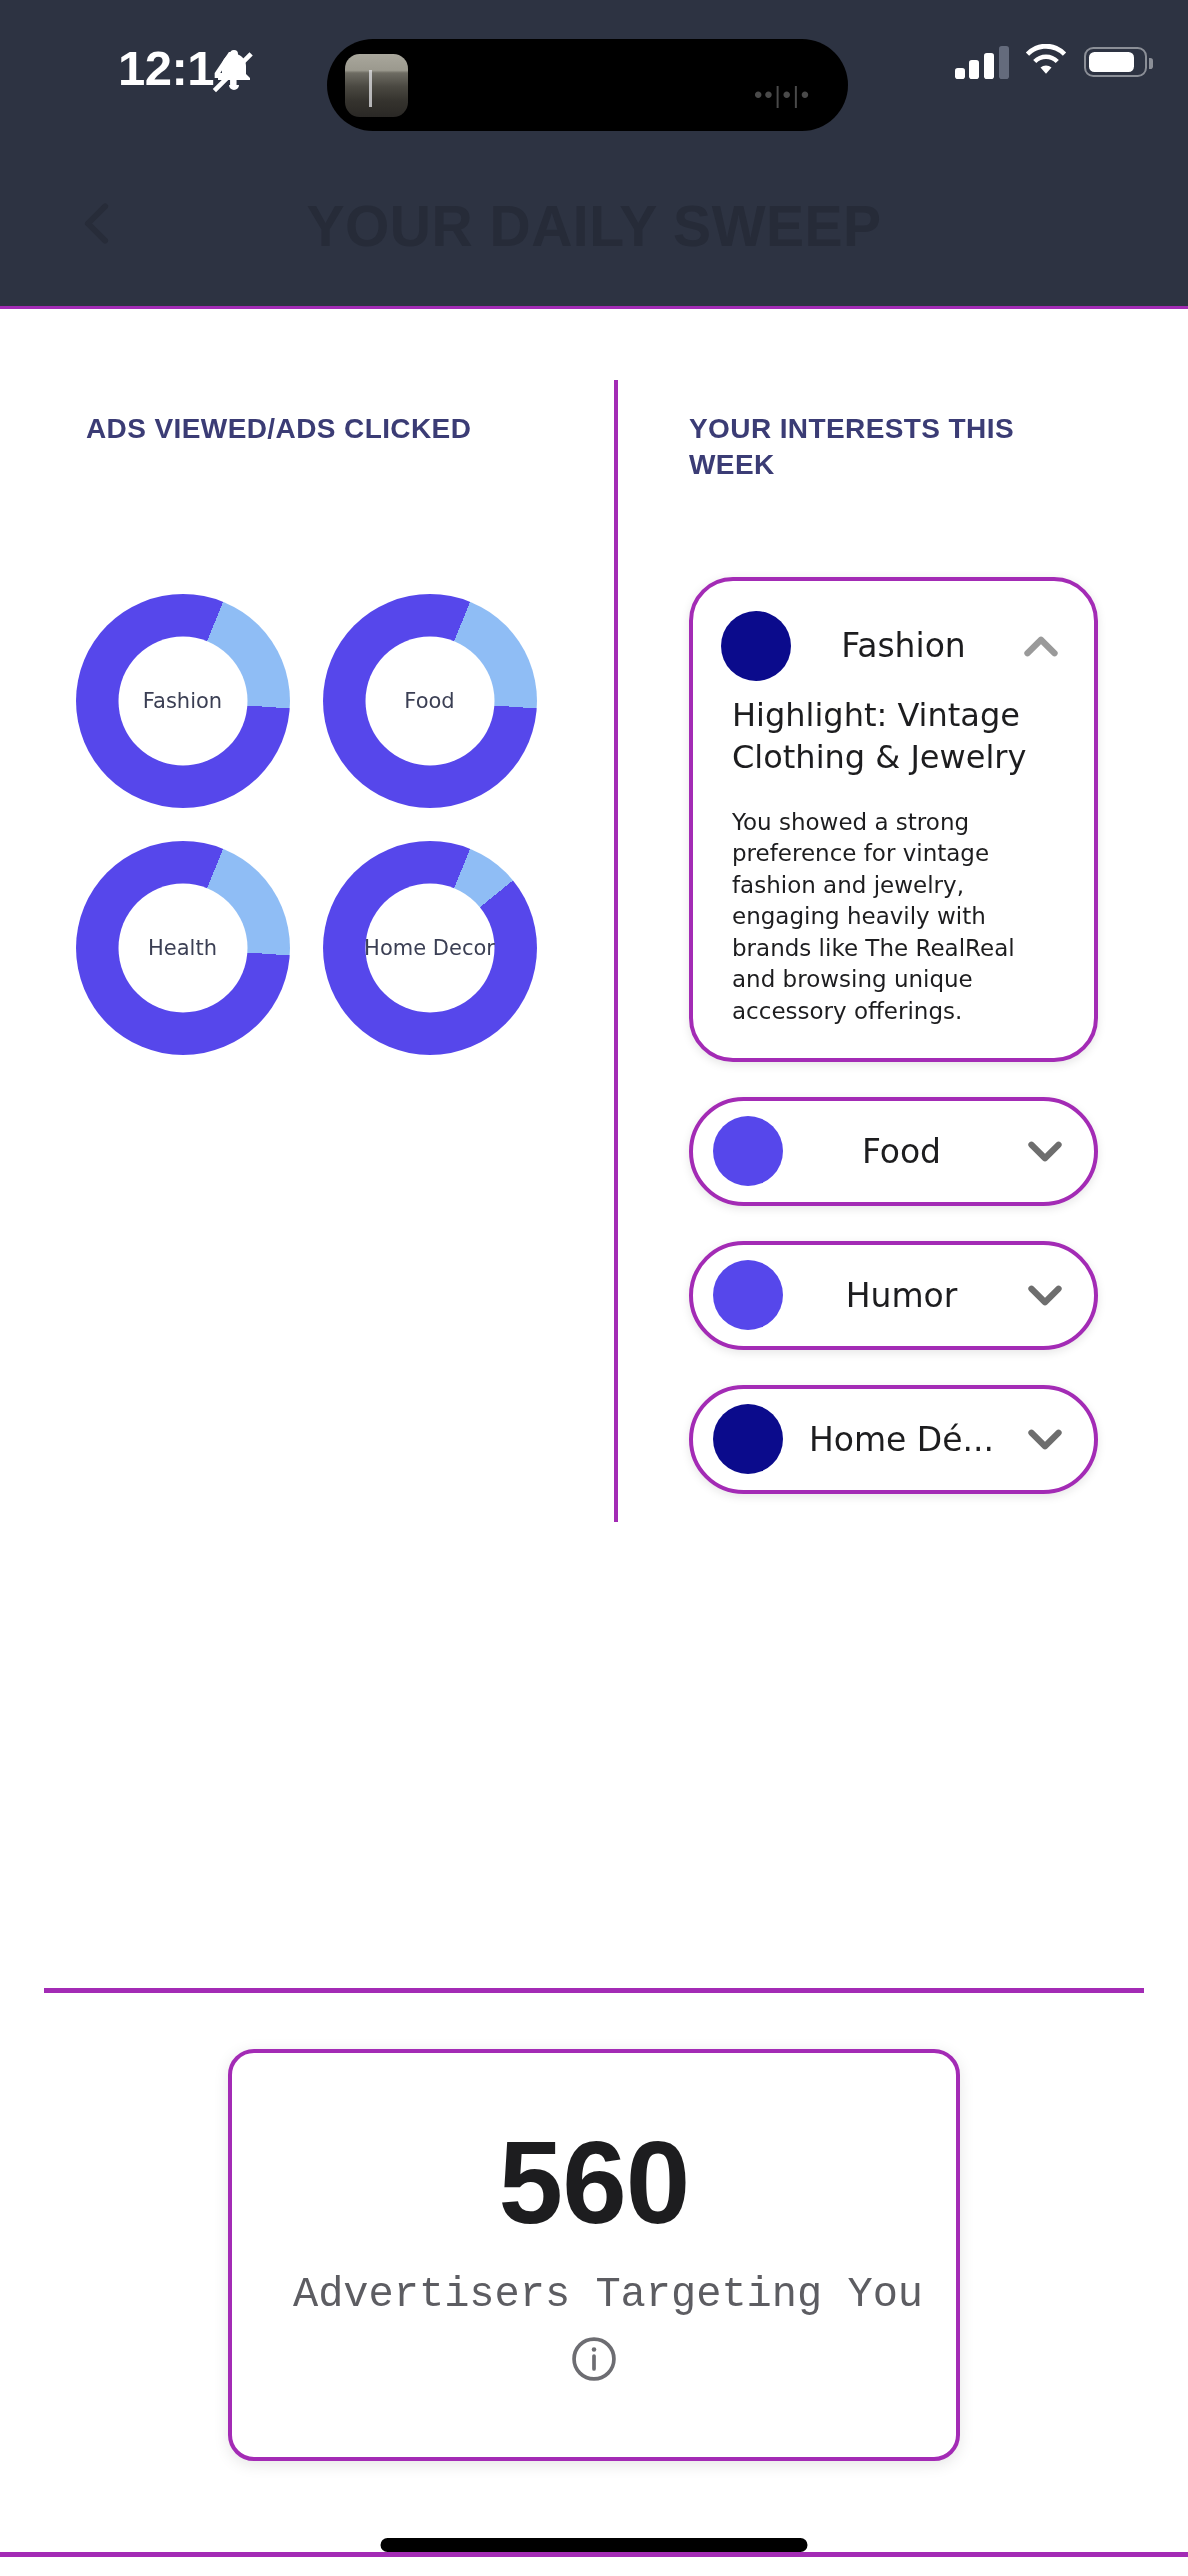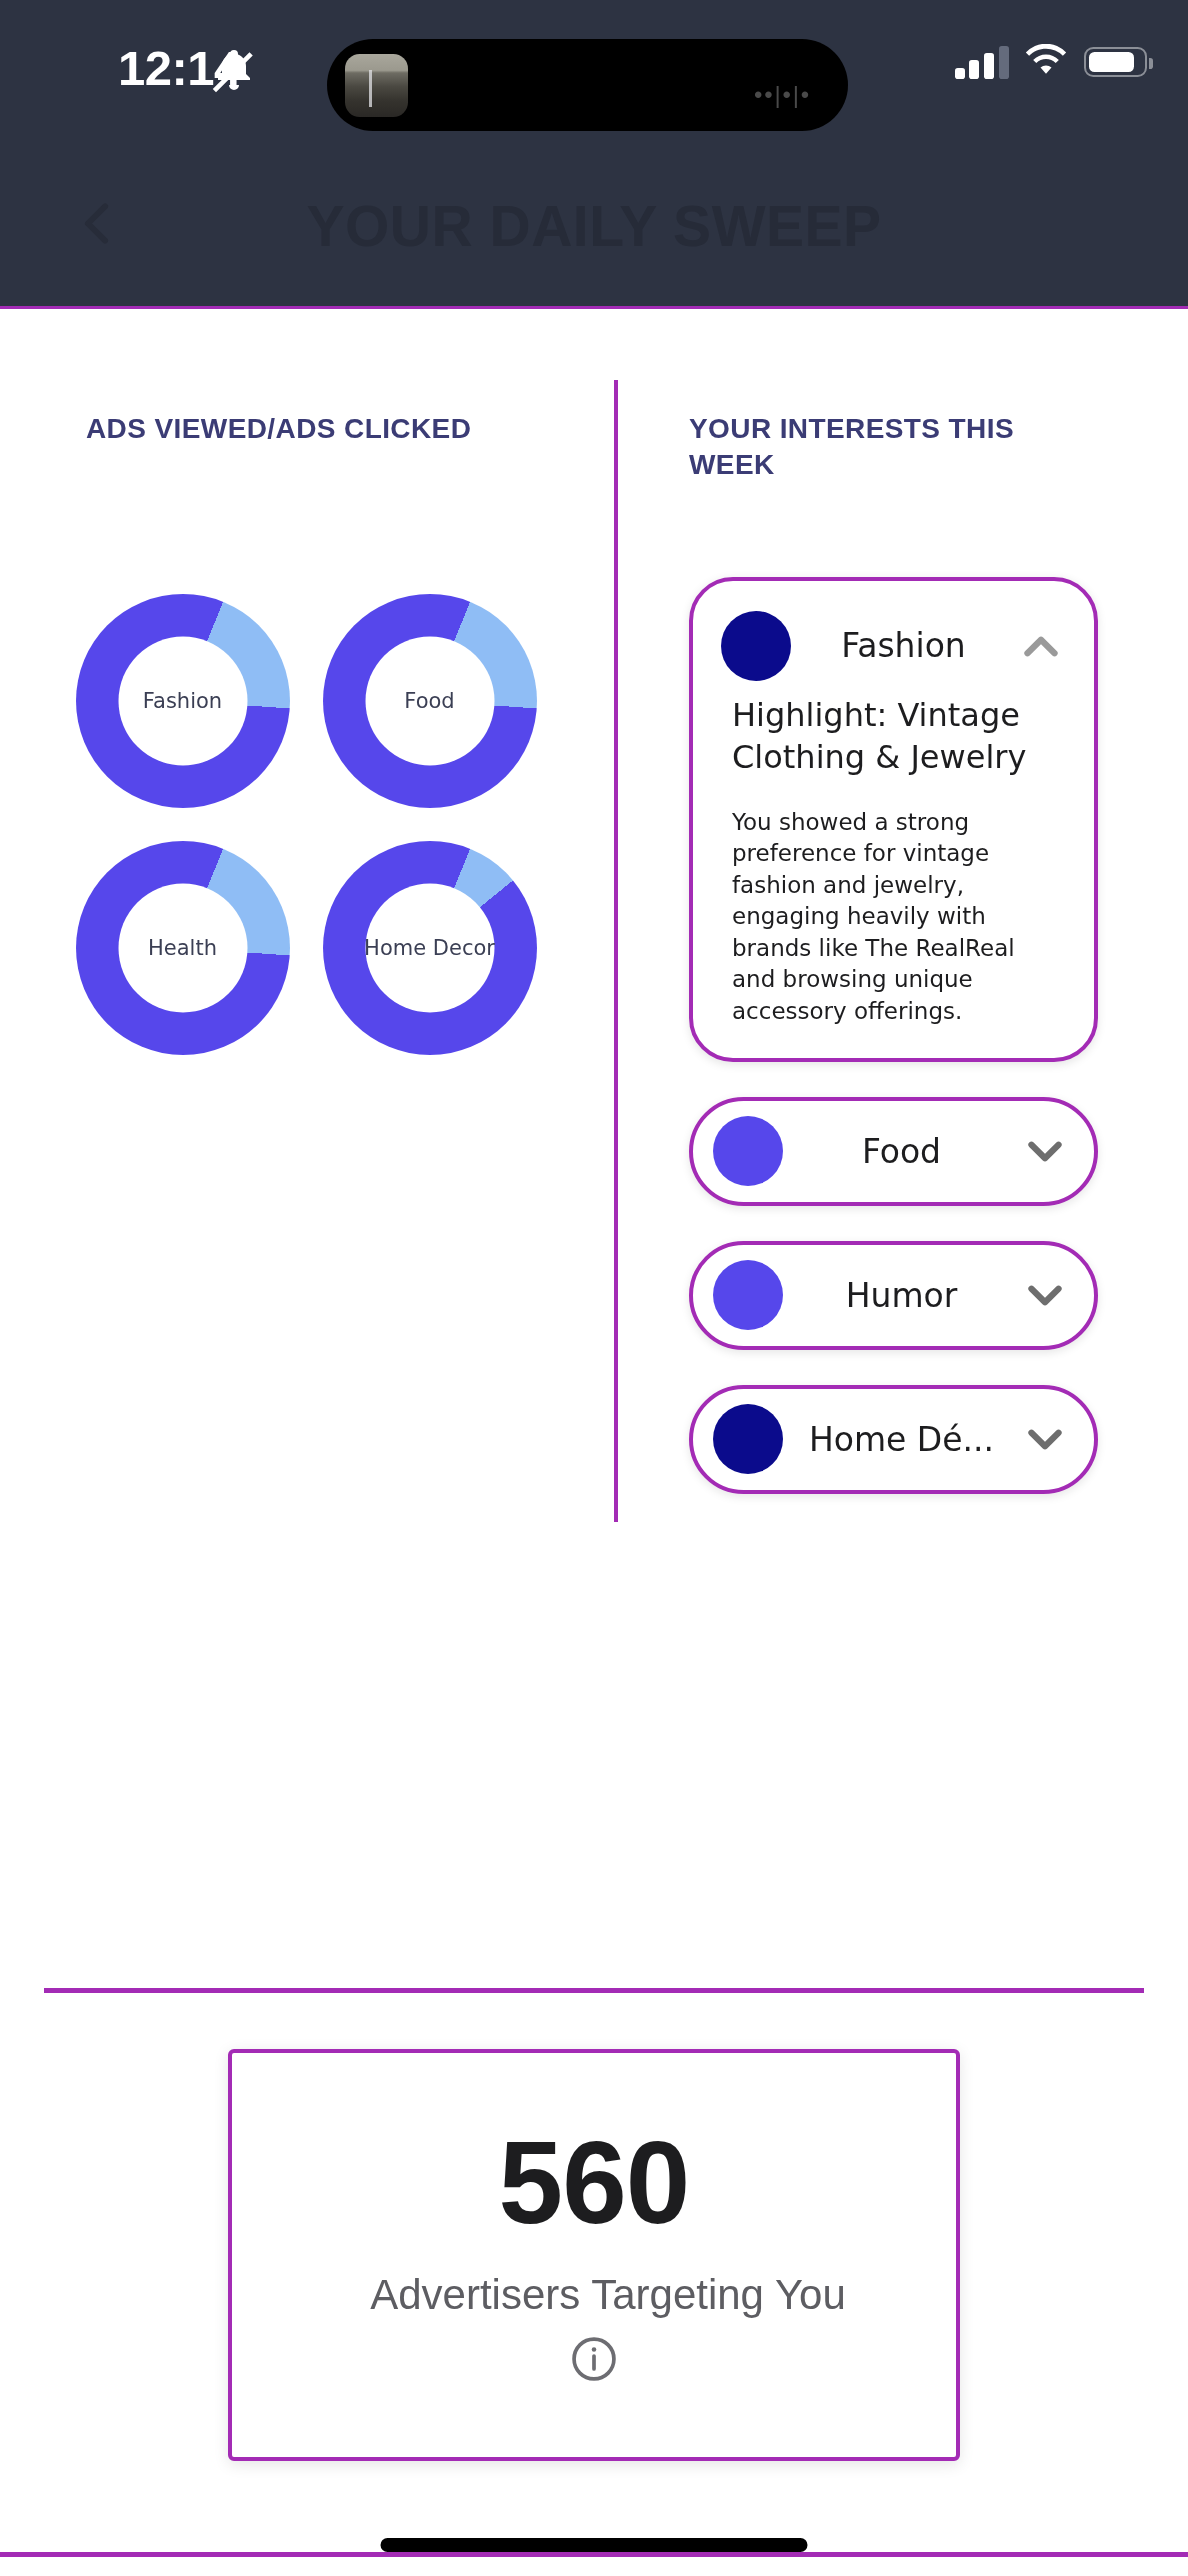--- a/index.html
+++ b/index.html
@@ -140,32 +140,32 @@
     font-size:23px; line-height:1.37; color:#1d1d1f;
     font-family:"DejaVu Sans", sans-serif;
   }
 
   
   .hdivider {
     position:absolute; left:44px; top:1678px; width:1100px; height:4.6px; background:#a32bb5;
   }
   .stat-card {
     position:absolute; left:228px; top:1739px; width:732px; height:412px;
-    background:#ffffff; border:4.6px solid #a32bb5; border-radius:6px;
+    background:#ffffff; border:4.6px solid #a32bb5; border-radius:26px;
     box-shadow:0 3.7px 14.7px rgba(0,0,0,0.10);
     display:flex; flex-direction:column; align-items:center; justify-content:center;
   }
   .stat-number {
     font-size:116px; font-weight:700; color:#1d1d1f; line-height:1;
     letter-spacing:-0.9px; margin-bottom:33px;
     font-family:"Liberation Sans", sans-serif;
   }
   .stat-label {
     font-size:42px; color:#5d5d62; line-height:1; margin-bottom:16.6px;
-    font-family:Liberation Sans, sans-serif;
+    font-family:Liberation Mono, monospace;
     margin-left:28px;
   }
   .info-icon { width:52px; height:52px; }
 
   .home-indicator {
     position:absolute; left:50%; transform:translateX(-50%); bottom:24px;
     width:427px; height:14px; background:#000000; border-radius:9.2px;
   }
   .bottom-line {
     position:absolute; left:0; bottom:19.3px; width:1188px; height:4.6px; background:#a32bb5;

